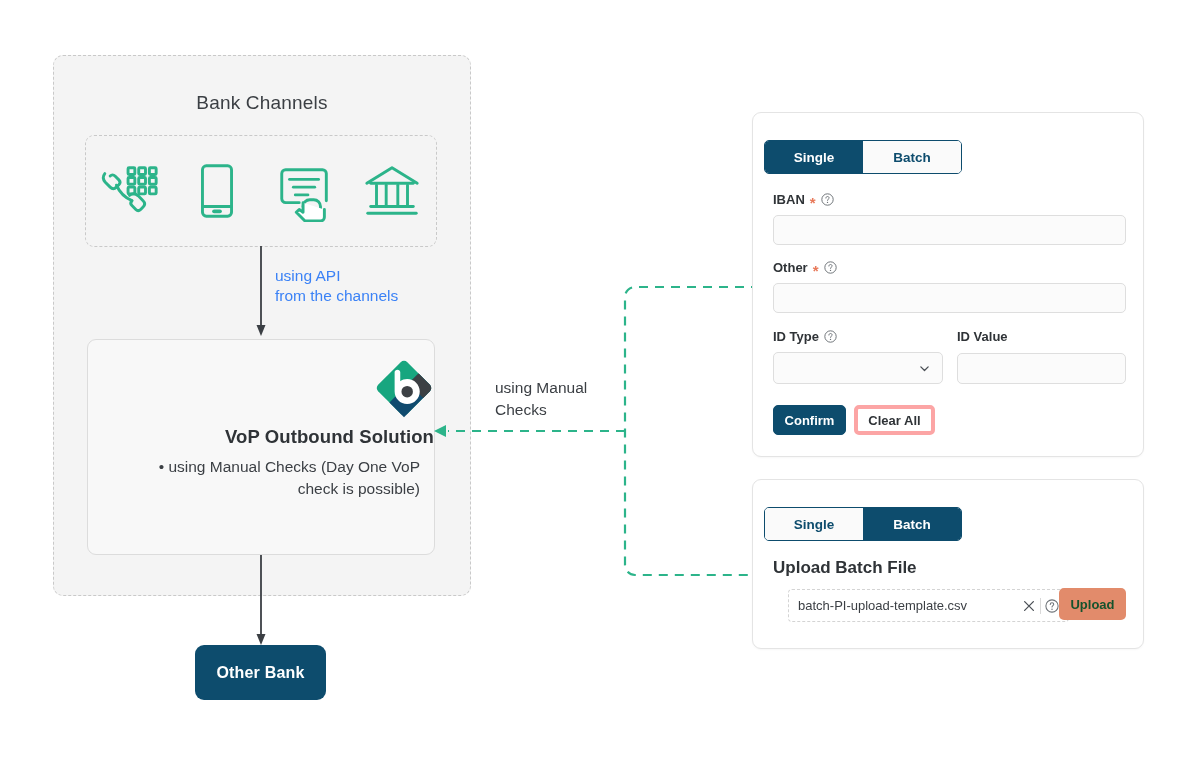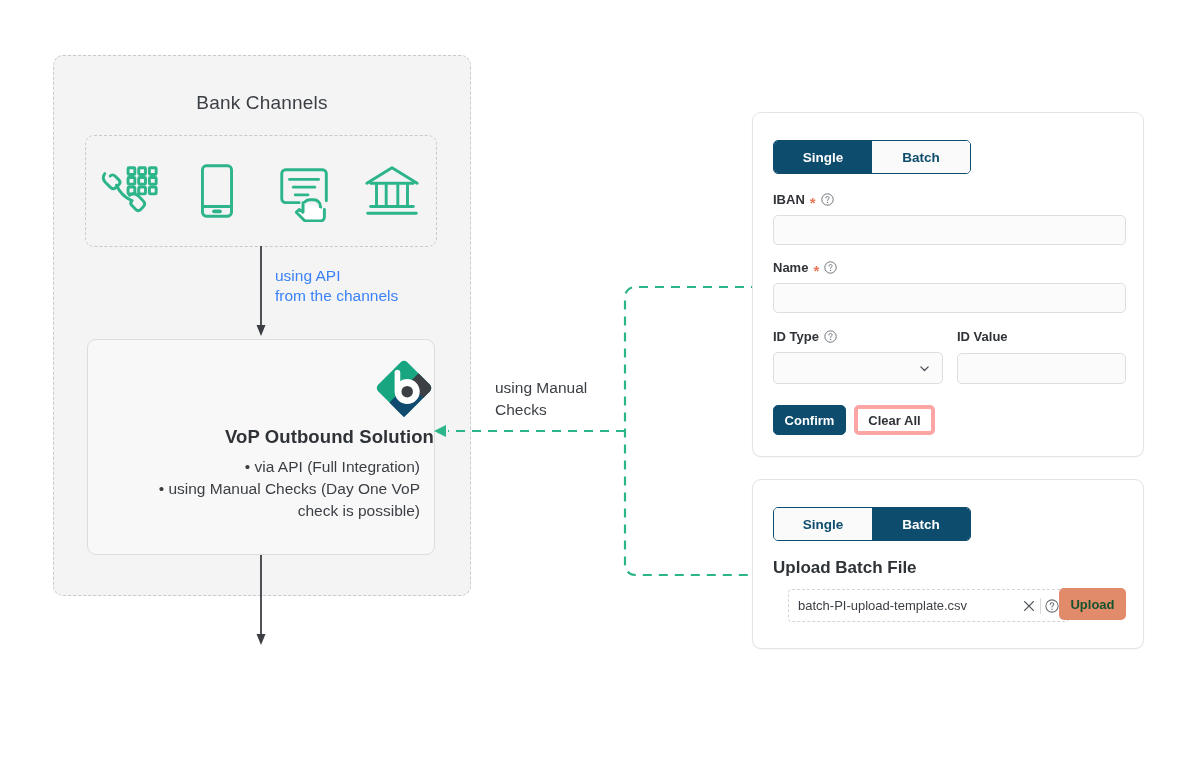--- a/index.html
+++ b/index.html
@@ -154,21 +154,21 @@
     border: 1px solid #e4e4e4;
     border-radius: 9px;
     box-sizing: border-box;
     box-shadow: 0 1px 2px rgba(0,0,0,.035);
   }
   .panel-single { left: 752px; top: 112px; width: 392px; height: 345px; }
   .panel-batch  { left: 752px; top: 479px; width: 392px; height: 170px; }
 
   .seg {
     position: absolute;
-    left: 20px;
+    left: 11px;
     top: 27px;
     display: flex;
     border: 1px solid #0d4c6d;
     border-radius: 5px;
     overflow: hidden;
     height: 32px;
   }
   .seg-btn {
     width: 98px;
     display: flex;
@@ -340,31 +340,31 @@
       <g transform="rotate(45 32 32)">
         <rect x="10" y="10" width="44" height="44" rx="5" fill="#17a67f"></rect>
         <path d="M32 10h17a5 5 0 0 1 5 5v39H32z" fill="#104a6e"></path>
         <path d="M32 10h17a5 5 0 0 1 5 5v10H32z" fill="#3c4044"></path>
       </g>
       <path d="M22 15c0-1.6 1.4-2.6 3-2.6 1.7 0 3 1.2 3 2.8v9.6c2-1.6 4.6-2.5 7.4-2.5 7.5 0 13.4 5.9 13.4 13.4S42.9 49 35.4 49 22 43.2 22 35.7z" fill="#ffffff"></path>
       <circle cx="35.4" cy="35.9" r="6.1" fill="#3c4044"></circle>
     </svg>
     <div class="vop-title">VoP Outbound Solution</div>
     <div class="vop-bullets">
-      <span class="bl">• via API (Full Integration)</span>
       <span class="bl">• using Manual Checks (Day One VoP</span>
       <span class="bl">check is possible)</span>
     </div>
   </div>
 
   <svg class="bank-arrow" viewBox="0 0 26 92">
     <line x1="13" y1="0" x2="13" y2="80" stroke="#3b3f44" stroke-width="1.8"></line>
     <path d="M13 90 L8.5 79 L17.5 79 Z" fill="#3b3f44"></path>
   </svg>
 
+  <div class="other-bank">Other Bank</div>
 
   <svg class="manual-connector" viewBox="0 0 340 315" fill="none">
     <path d="M340 12 H215 a10 10 0 0 0 -10 10 V290 a10 10 0 0 0 10 10 H340" stroke="#2cb48a" stroke-width="2.2" stroke-dasharray="9 7"></path>
     <path d="M205 156 H28" stroke="#2cb48a" stroke-width="2.2" stroke-dasharray="9 7"></path>
     <path d="M14 156 L26 150 L26 162 Z" fill="#2cb48a"></path>
   </svg>
   <div class="manual-label">using Manual
 Checks</div>
 
   <div class="panel panel-single">
@@ -379,21 +379,21 @@
       <span class="req">*</span>
       <svg class="q-icon" viewBox="0 0 16 16">
         <circle cx="8" cy="8" r="7" fill="none" stroke="#6d7277" stroke-width="1.2"></circle>
         <path d="M6 6.2c0-1.1.9-1.9 2-1.9s2 .8 2 1.8c0 1.4-2 1.4-2 3" fill="none" stroke="#6d7277" stroke-width="1.2" stroke-linecap="round"></path>
         <circle cx="8" cy="11.6" r=".85" fill="#6d7277"></circle>
       </svg>
     </div>
     <input class="inp" style="left: 20px; top: 102px; width: 353px;" type="text" value="">
 
     <div class="fld-label" style="left:20px; top:147px;">
-      <span>Name</span>
+      <span>Other</span>
       <span class="req">*</span>
       <svg class="q-icon" viewBox="0 0 16 16">
         <circle cx="8" cy="8" r="7" fill="none" stroke="#6d7277" stroke-width="1.2"></circle>
         <path d="M6 6.2c0-1.1.9-1.9 2-1.9s2 .8 2 1.8c0 1.4-2 1.4-2 3" fill="none" stroke="#6d7277" stroke-width="1.2" stroke-linecap="round"></path>
         <circle cx="8" cy="11.6" r=".85" fill="#6d7277"></circle>
       </svg>
     </div>
     <input class="inp" style="left: 20px; top: 170px; width: 353px;" type="text" value="">
 
     <div class="fld-label" style="left:20px; top:216px;">

